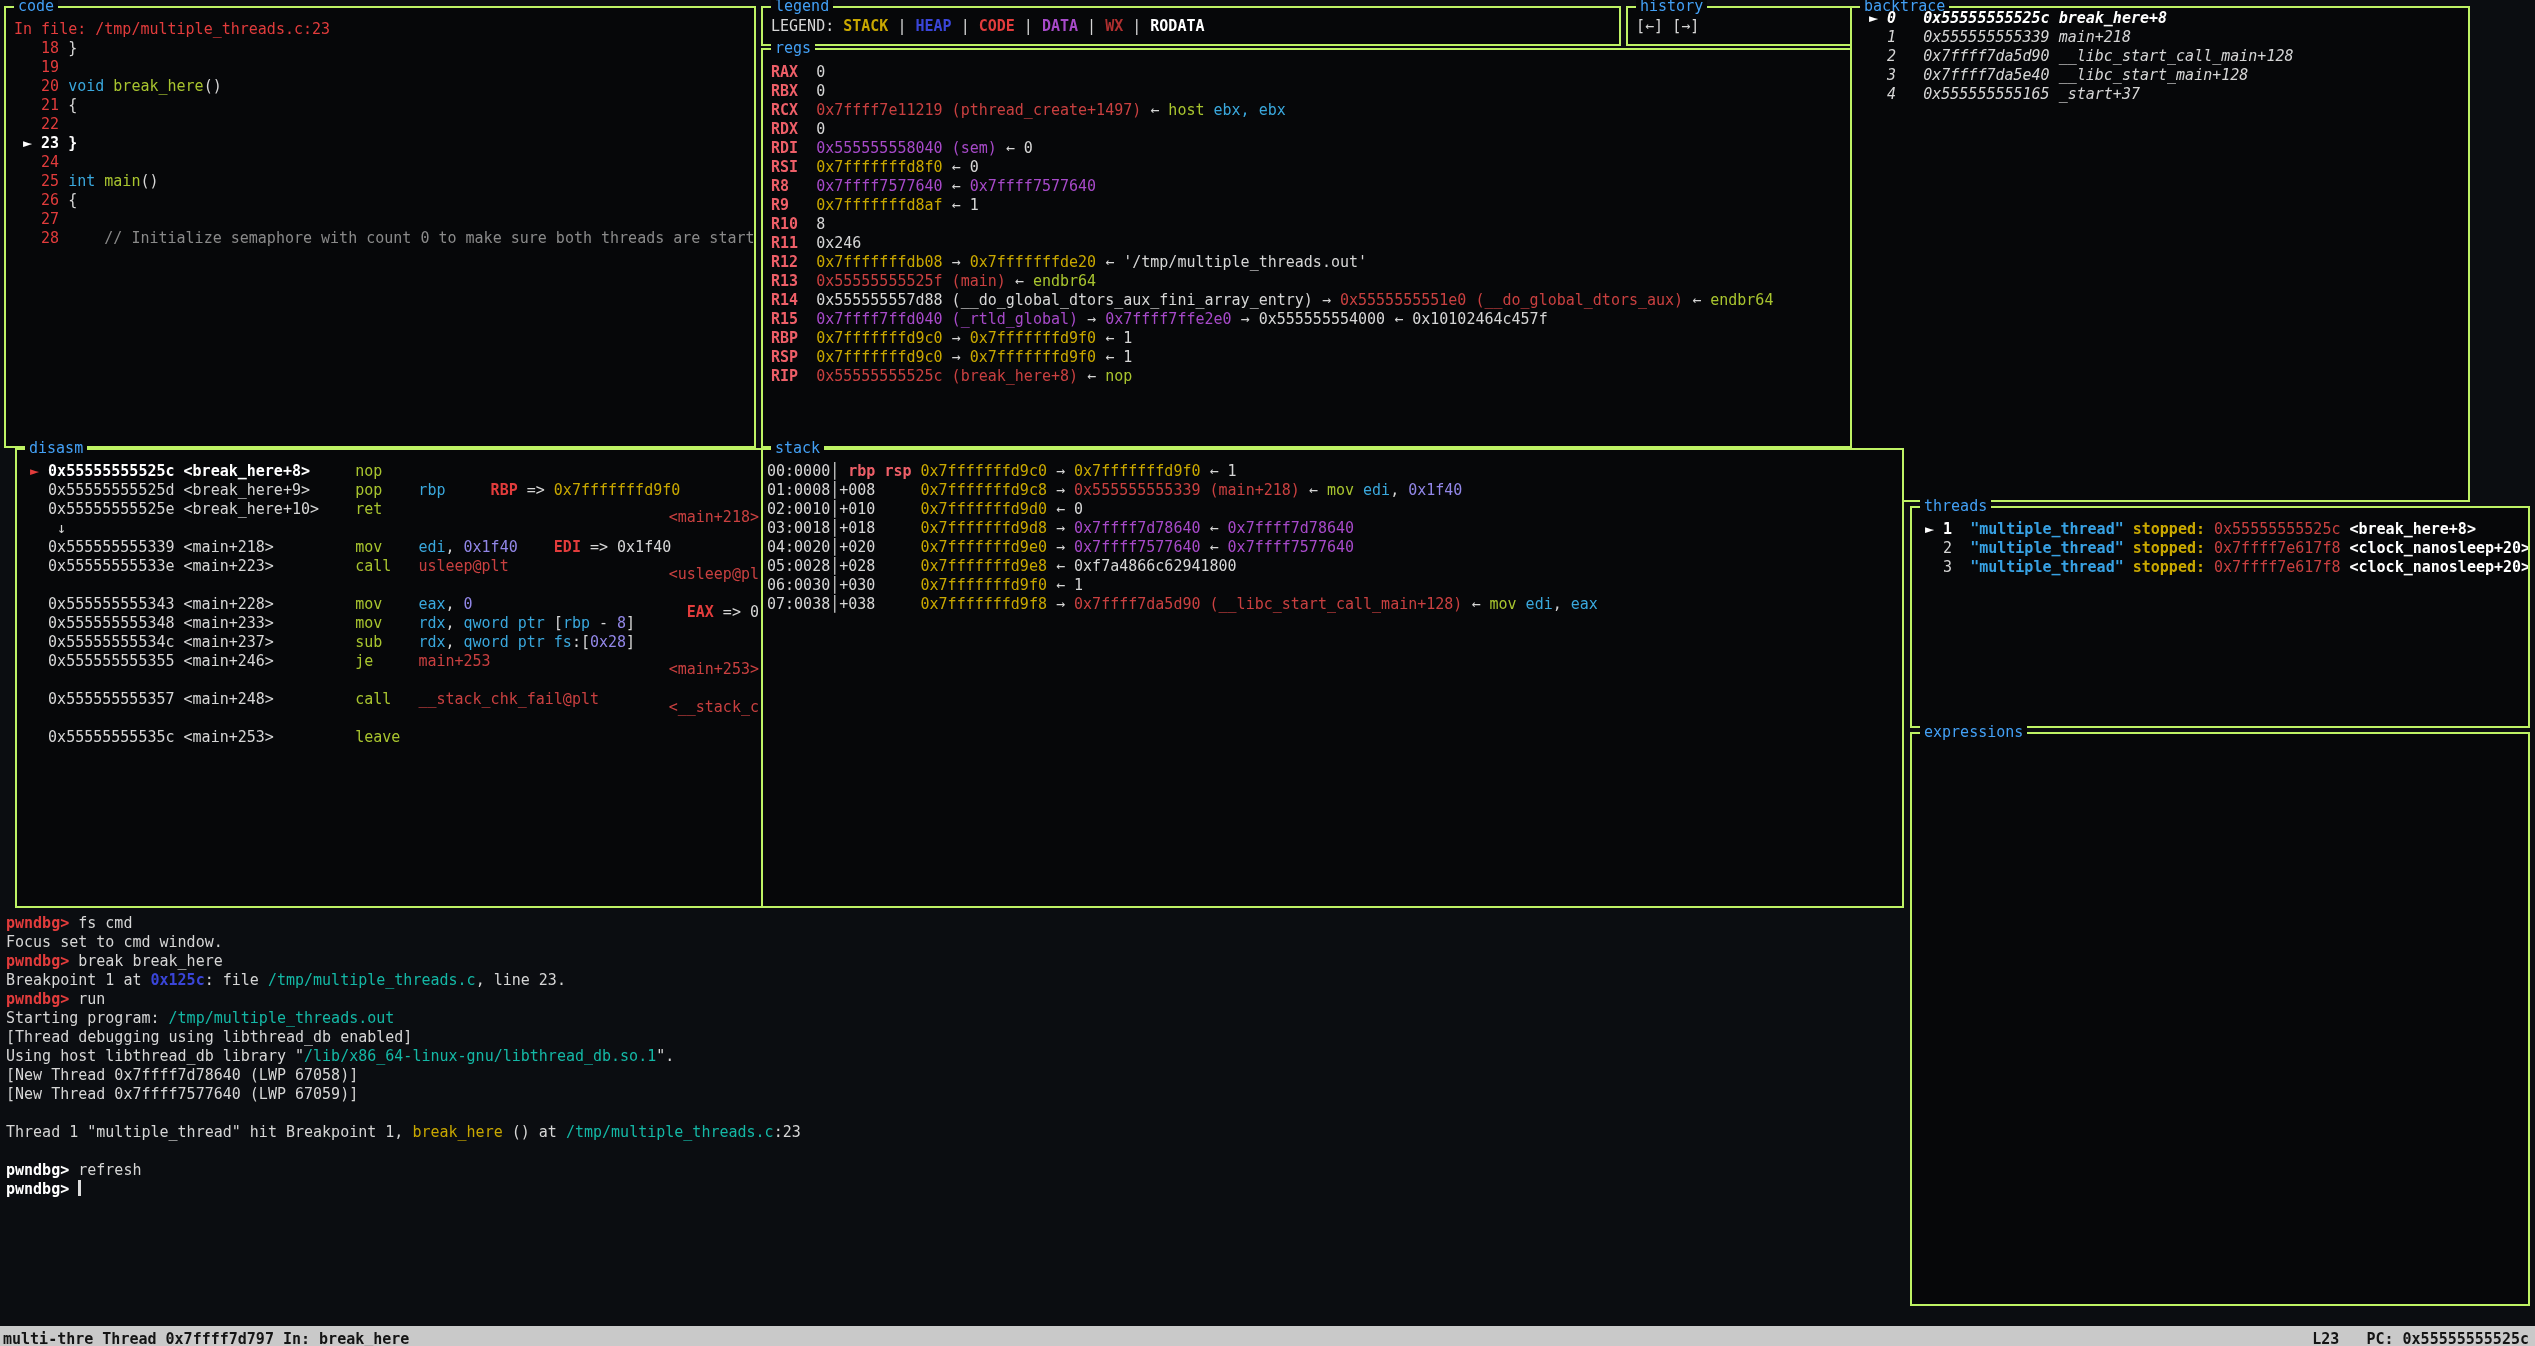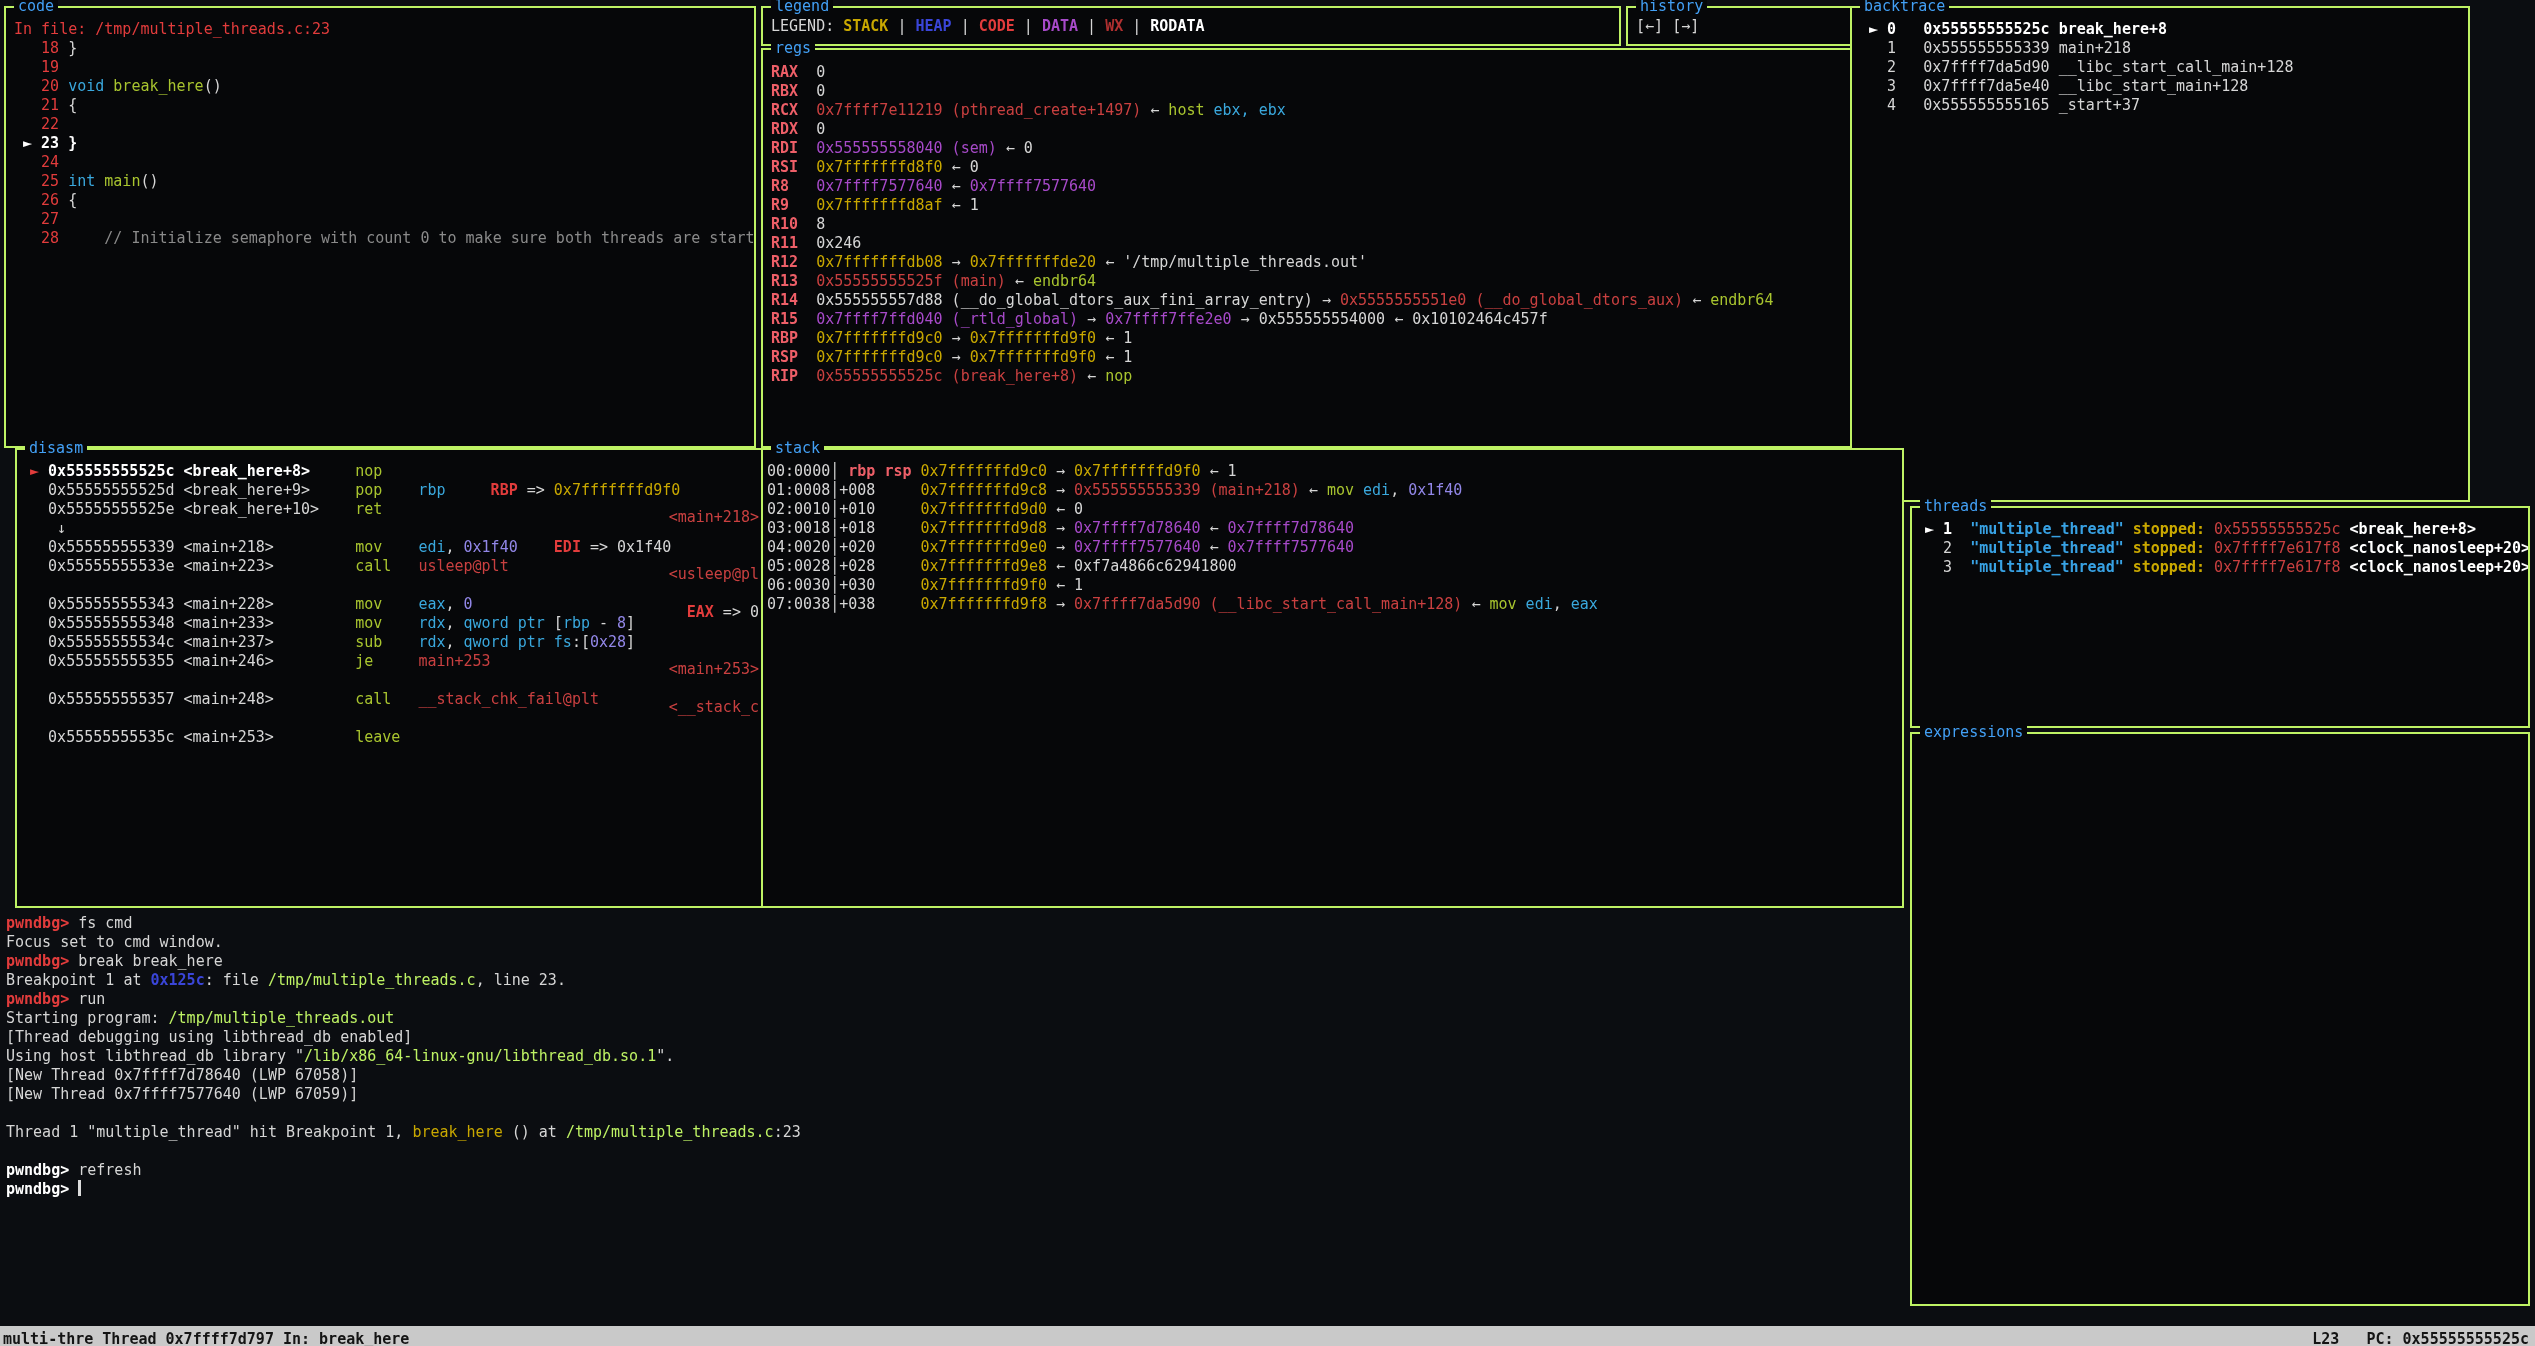--- a/index.html
+++ b/index.html
@@ -19,21 +19,21 @@
   .pink{color:#ee5f68;font-weight:700}
   .yel{color:#c9a800}
   .yelb{color:#c9a800;font-weight:700}
   .pur{color:#a74ac9}
   .purb{color:#a74ac9;font-weight:700}
   .vio{color:#9287e8}
   .cyan{color:#3aa8dd}
   .lime{color:#a8c42f}
   .blue{color:#3a45d8;font-weight:700}
   .sky{color:#38a2e4;font-weight:700}
-  .grn{color:#bef264}
+  .grn{color:#14b8a6}
   .cmt{color:#8a8a8a}
   .wx{color:#b03030;font-weight:700}
   .cursor{display:inline-block;width:3px;height:16px;background:#dcdcdc;vertical-align:-2px;}
   .histbtn{color:#d6d6d6;cursor:pointer;white-space:pre;}
   #status-bar{position:absolute;left:0;top:1315px;width:2535px;height:26px;background:#c9c9c9;
               color:#141414;font-weight:700;line-height:26px;white-space:pre;margin-top:11px;}
   #status-left{position:absolute;left:3px;top:0;}
   #status-right{position:absolute;right:6px;top:0;}
   #terminal{position:absolute;left:6px;top:914px;width:1894px;height:396px;overflow:hidden;}
 </style>
@@ -90,21 +90,21 @@
       <div class="ln"><span class="pink">R14  </span><span class="w">0x555555557d88 (__do_global_dtors_aux_fini_array_entry)</span><span class="w"> → </span><span class="red2">0x5555555551e0 (__do_global_dtors_aux)</span><span class="w"> ← </span><span class="lime">endbr64</span></div>
       <div class="ln"><span class="pink">R15  </span><span class="pur">0x7ffff7ffd040 (_rtld_global)</span><span class="w"> → </span><span class="pur">0x7ffff7ffe2e0</span><span class="w"> → 0x555555554000 ← 0x10102464c457f</span></div>
       <div class="ln"><span class="pink">RBP  </span><span class="yel">0x7fffffffd9c0</span><span class="w"> → </span><span class="yel">0x7fffffffd9f0</span><span class="w"> ← 1</span></div>
       <div class="ln"><span class="pink">RSP  </span><span class="yel">0x7fffffffd9c0</span><span class="w"> → </span><span class="yel">0x7fffffffd9f0</span><span class="w"> ← 1</span></div>
       <div class="ln"><span class="pink">RIP  </span><span class="red2">0x55555555525c (break_here+8)</span><span class="w"> ← </span><span class="lime">nop</span></div>
     </div>
 </div>
 
 <div class="panel" style="left:1850px;top:6px;width:620px;height:496px;">
   <span class="ptitle">backtrace</span>
-  <div class="pcontent" style="padding-top:12px;">
+  <div class="pcontent" style="padding-top:1px;font-style:italic;">
       <div class="ln"><span class="wb"> ► 0   0x55555555525c break_here+8</span></div>
       <div class="ln"><span class="w">   1   0x555555555339 main+218</span></div>
       <div class="ln"><span class="w">   2   0x7ffff7da5d90 __libc_start_call_main+128</span></div>
       <div class="ln"><span class="w">   3   0x7ffff7da5e40 __libc_start_main+128</span></div>
       <div class="ln"><span class="w">   4   0x555555555165 _start+37</span></div>
     </div>
 </div>
 
 <div class="panel" style="left:15px;top:448px;width:752px;height:460px;">
   <span class="ptitle">disasm</span>

